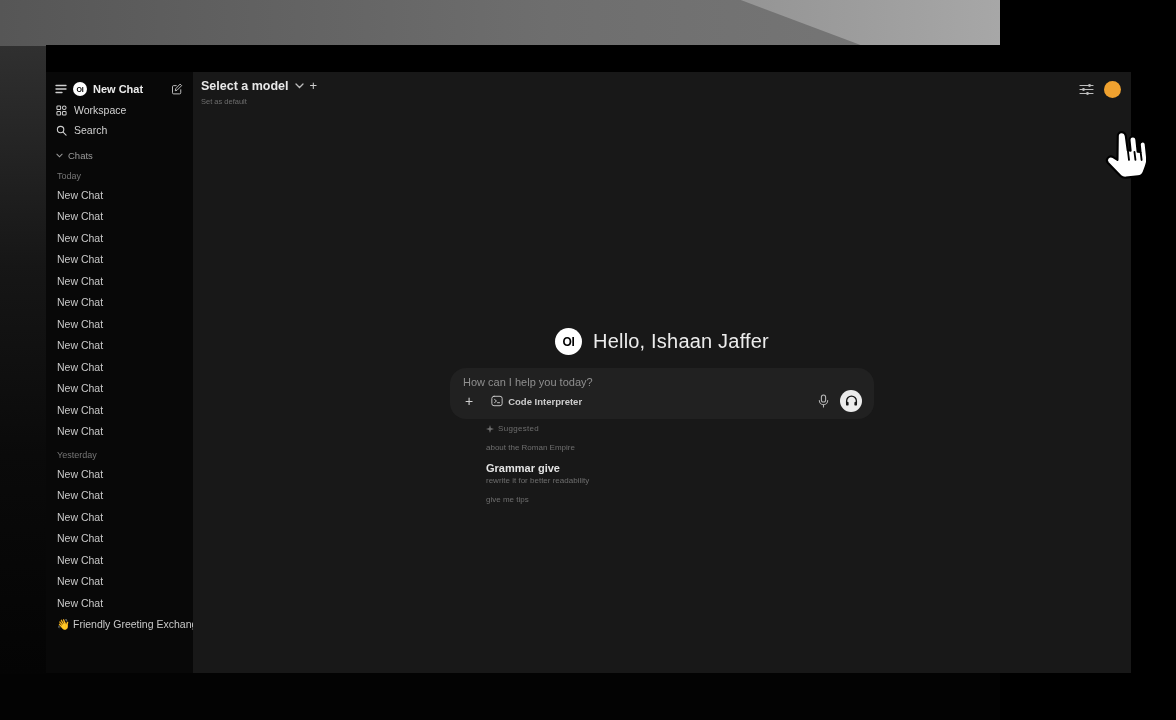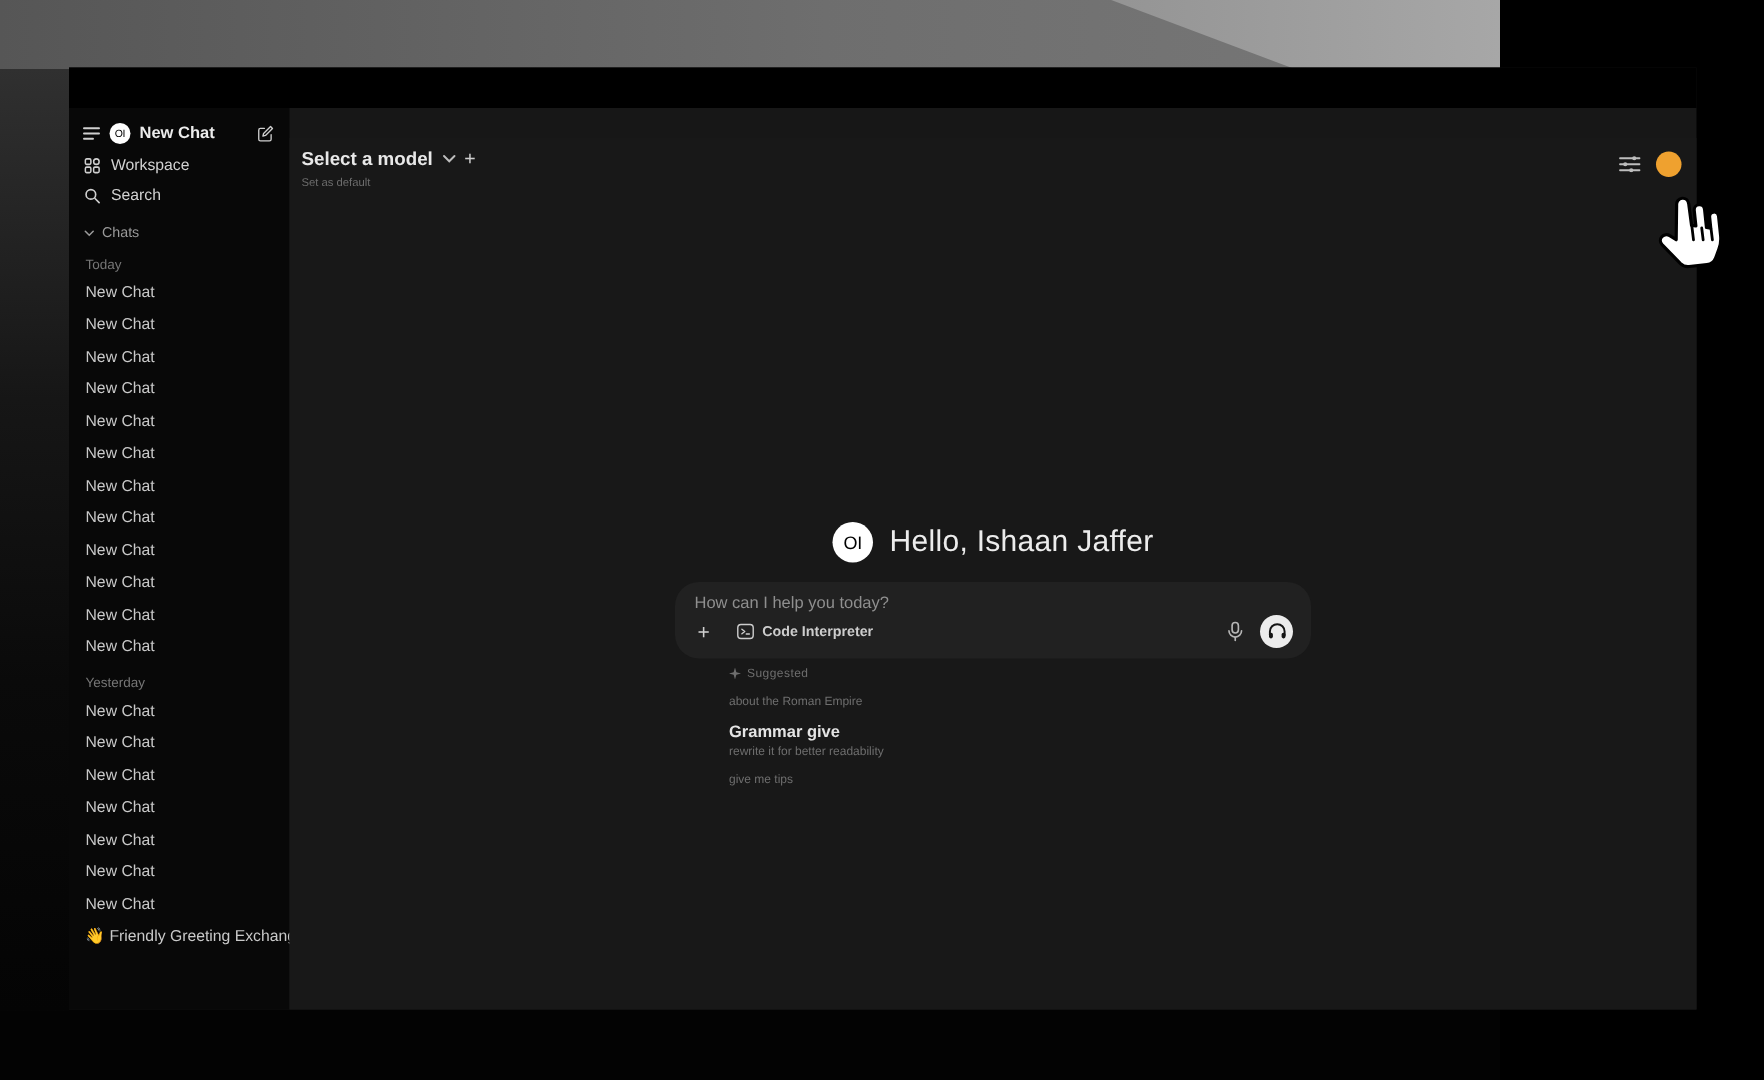--- a/index.html
+++ b/index.html
@@ -19,29 +19,29 @@
   
   .window { position:absolute; left:46px; top:45px; width:1085px; height:628px; background:#171717; }
   .win-topstrip { height:27px; background:#000; }
   .win-body { display:flex; height:601px; }
 
   
   .sidebar { width:147px; height:100%; background:#080808; padding:6px 0 0 0; flex:none; }
   .sb-header { display:flex; align-items:center; gap:6px; padding:4px 10px 4px 9px; }
   .sb-title { font-size:11px; font-weight:bold; color:#ececec; flex:1; white-space:nowrap; }
   .logo-circle { width:14px; height:14px; border-radius:50%; background:#fff; color:#000;
-                 display:flex; align-items:center; justify-content:center; font-size:7px; font-weight:normal; letter-spacing:-.2px; flex:none; }
+                 display:flex; align-items:center; justify-content:center; font-size:7px; font-weight:bold; letter-spacing:-.2px; flex:none; }
   .sb-row { display:flex; align-items:center; gap:7px; padding:4px 10px; color:#d2d2d2; font-size:10.5px; cursor:pointer; }
   .sb-row svg { flex:none; }
   .sb-section { display:flex; align-items:center; gap:5px; padding:10px 10px 2px 10px; color:#9a9a9a; font-size:9.5px; }
   .group-label { padding:8px 11px 3px 11px; color:#767676; font-size:9px; }
   .chat-item { padding:3.5px 11px; font-size:10.5px; color:#c9c9c9; white-space:nowrap; overflow:hidden; cursor:pointer; line-height:14.5px; }
 
   
-  .main { flex:1; position:relative; background:#181818; overflow:hidden;margin-top:20px; }
+  .main { flex:1; position:relative; background:#181818; overflow:hidden; }
   .main-header { position:absolute; top:0; left:0; right:0; height:40px; padding:7px 10px 0 8px;
                  display:flex; justify-content:space-between; align-items:flex-start; }
   .model-wrap { display:flex; flex-direction:column; }
   .model-row { display:flex; align-items:center; gap:6px; color:#e8e8e8; }
   .model-label { font-size:12.5px; font-weight:bold; }
   .model-add { font-size:13px; color:#cfcfcf; line-height:10px; }
   .set-default { margin-top:4px; font-size:7.5px; color:#6d6d6d; }
   .hdr-right { display:flex; align-items:center; gap:10px; padding-top:2px; }
   .avatar { width:17px; height:17px; border-radius:50%; border:none; }
 

